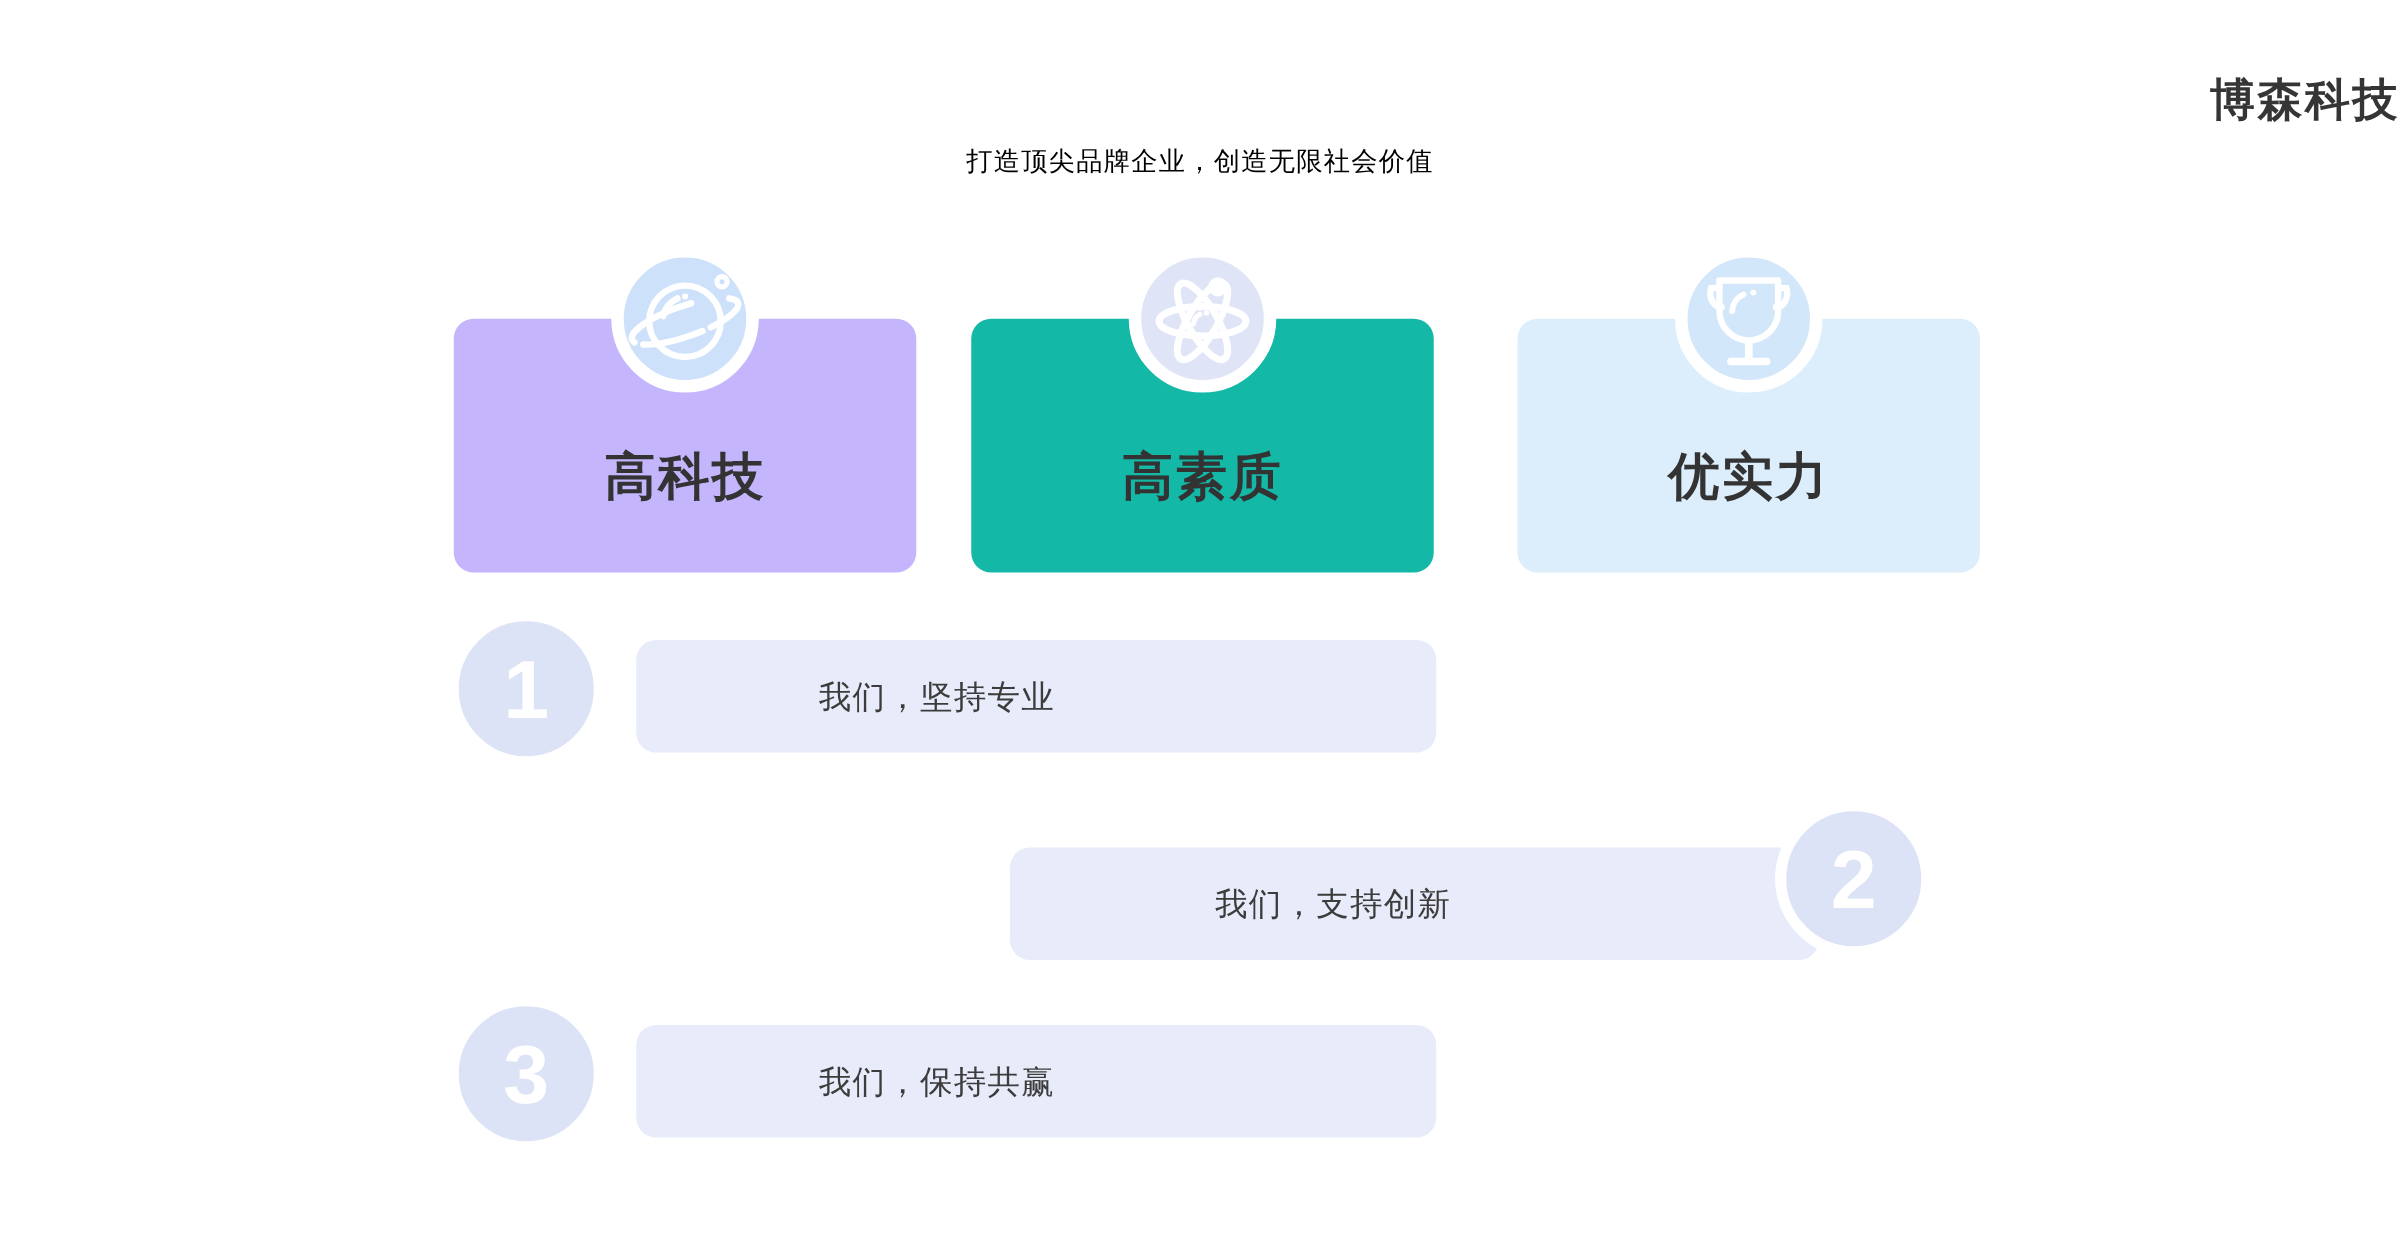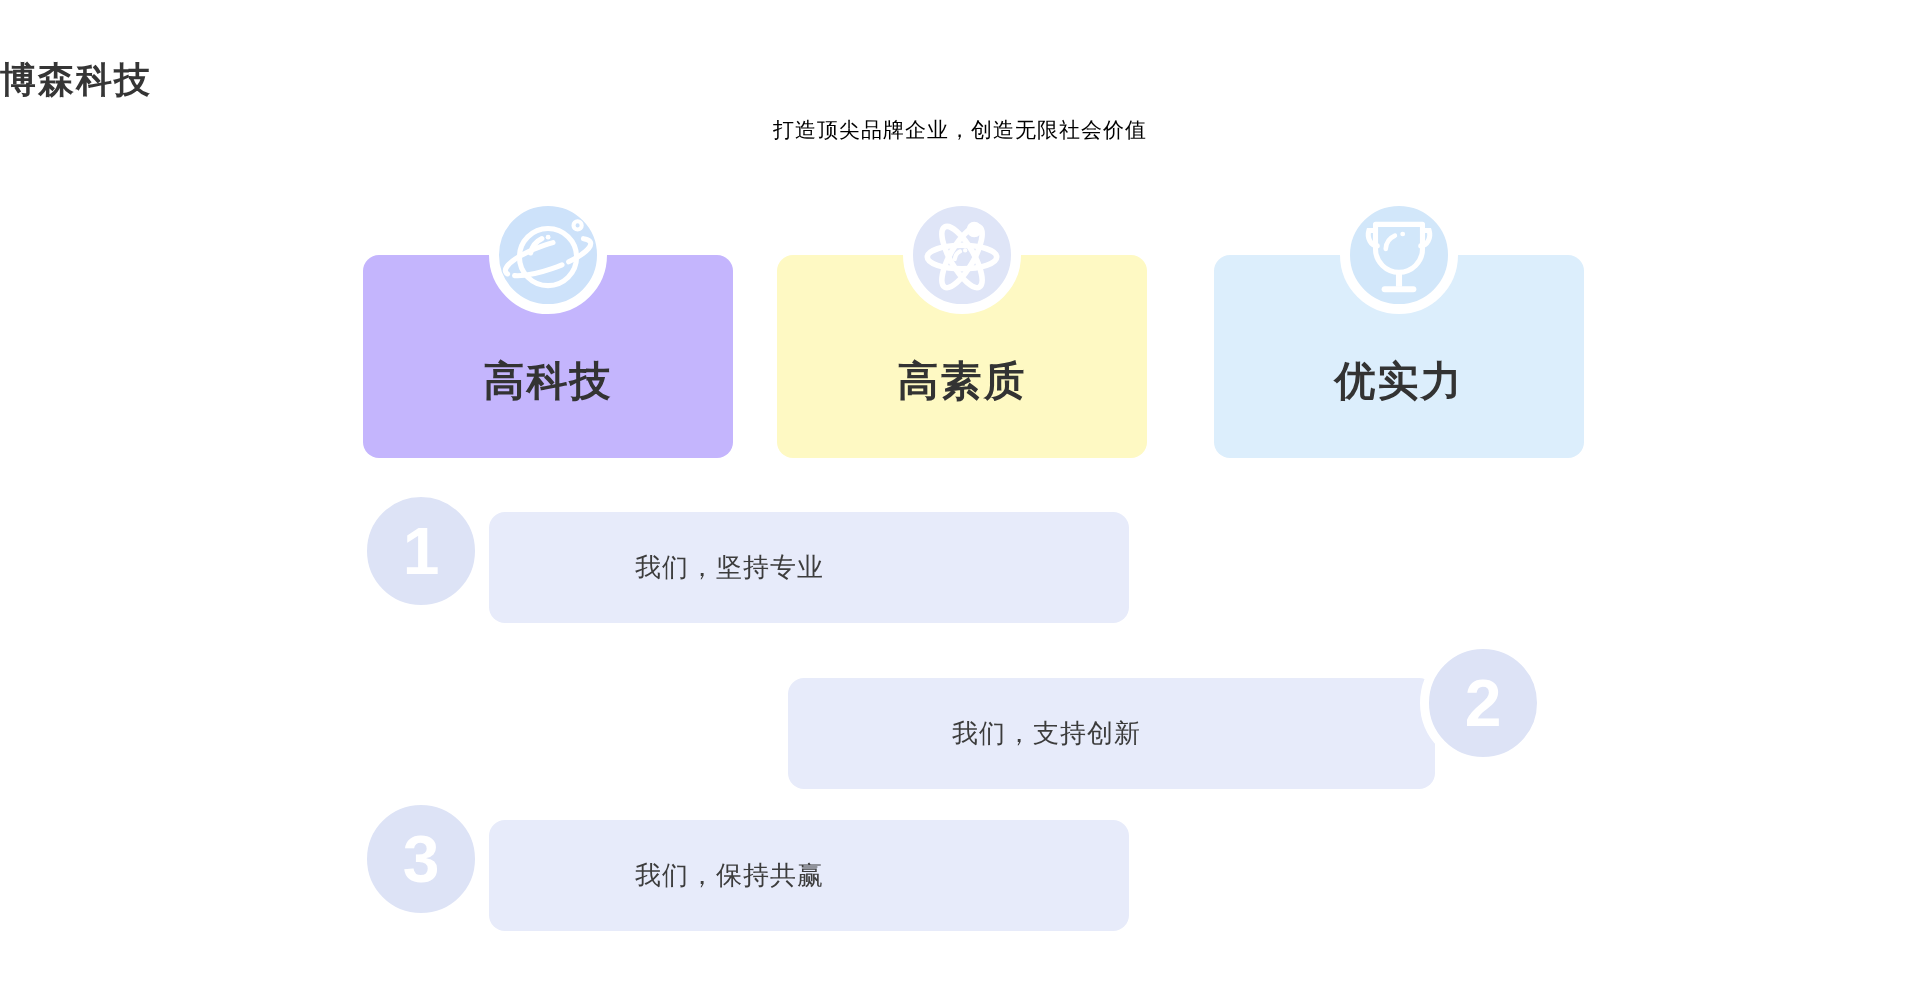--- a/index.html
+++ b/index.html
@@ -1,40 +1,40 @@
 <!DOCTYPE html>
 <html><head>
 <meta charset="utf-8">
 <style>
   * { margin:0; padding:0; box-sizing:border-box; }
   html,body { width:1920px; height:992px; background:#ffffff; overflow:hidden;
               font-family:"Liberation Sans","DejaVu Sans",sans-serif; }
   .canvas { position:relative; width:1920px; height:992px; background:#ffffff; }
 
   
-  .title { position:absolute; top:61px; left:0; width:100%; text-align:left;
+  .title { position:absolute; top:61px; left:0; width:100%; text-align:right;
            font-size:36px; line-height:38px; font-weight:700; color:#353535; letter-spacing:2px; }
   .subtitle { position:absolute; top:117px; left:0; width:100%; text-align:center;
               font-size:21px; line-height:26px; color:#000000; letter-spacing:1px; }
 
   
   .card { position:absolute; top:255px; width:370px; height:203px; border-radius:16px; }
   .card.c1 { left:363px; }
   .card.c2 { left:777px; }
   .card.c3 { left:1214px; }
   .icon-circle { position:absolute; left:50%; top:0; transform:translate(-50%,-50%);
                  width:118px; height:118px; border:10px solid #ffffff; border-radius:50%;
                  display:flex; align-items:center; justify-content:center; }
   .icon-circle svg { display:block; }
   .card-label { position:absolute; left:0; right:0; top:104px; text-align:center;
                 font-size:41px; line-height:44px; font-weight:700; color:#333333; letter-spacing:2px; }
 
   
-  .step-bar { position:absolute; height:111px; border-radius:16px; display:flex; align-items:center;
-              font-size:26px; color:#3c3c3c; letter-spacing:1px; }
+  .step-bar { position:absolute; height:90px; border-radius:16px; display:flex; align-items:center;
+              font-size:26px; color:#3c3c3c; letter-spacing:1px;margin-left:20px; }
   .bar1 { left:489px; top:512px; width:640px; padding-left:146px; }
   .bar2 { left:788px; top:678px; width:647px; justify-content:center; padding-right:130px; }
   .bar3 { left:489px; top:820px; width:640px; padding-left:146px; }
 
   .step-circle { position:absolute; width:126px; height:126px; border:9px solid #ffffff;
                  border-radius:50%; display:flex; align-items:center; justify-content:center;
                  font-size:66px; font-weight:800; color:#ffffff; z-index:2;
                  font-family:"Liberation Sans","DejaVu Sans",sans-serif; }
   .sc1 { left:358px; top:488px; }
   .sc2 { left:1420px; top:640px; }
@@ -58,21 +58,21 @@
         <path class="ic" d="M48 30.5 l0.2 0" stroke-width="4.5" stroke-linecap="round"></path>
         <g transform="rotate(-19 48 50)">
           <ellipse class="ic" cx="48" cy="50" rx="44" ry="12" stroke-width="5" stroke-dasharray="30 7 48 7 60" stroke-linecap="round"></ellipse>
         </g>
         <circle class="ic" cx="77" cy="19" r="4" stroke-width="4"></circle>
       </svg>
     </div>
     <div class="card-label">高科技</div>
   </div>
 
-  <div class="card c2" style="background: #fef9c3;">
+  <div class="card c2" style="background: #14b8a6;">
     <div class="icon-circle" style="background: rgb(223, 229, 247);">
       <svg width="112" height="112" viewBox="0 0 96 96">
         <ellipse class="ic" cx="48" cy="50" rx="34" ry="11.5" stroke-width="5.5"></ellipse>
         <ellipse class="ic" cx="48" cy="50" rx="34" ry="11.5" stroke-width="5.5" transform="rotate(60 48 50)"></ellipse>
         <ellipse class="ic" cx="48" cy="50" rx="34" ry="11.5" stroke-width="5.5" transform="rotate(-60 48 50)"></ellipse>
         <path class="ic" d="M41 52 a9 9 0 0 1 5 -7.5" stroke-width="4" stroke-linecap="round"></path>
         <path class="ic" d="M51 43.5 l0.2 0" stroke-width="4" stroke-linecap="round"></path>
         <circle cx="60" cy="23" r="7.5" fill="#ffffff" stroke="none"></circle>
       </svg>
     </div>

